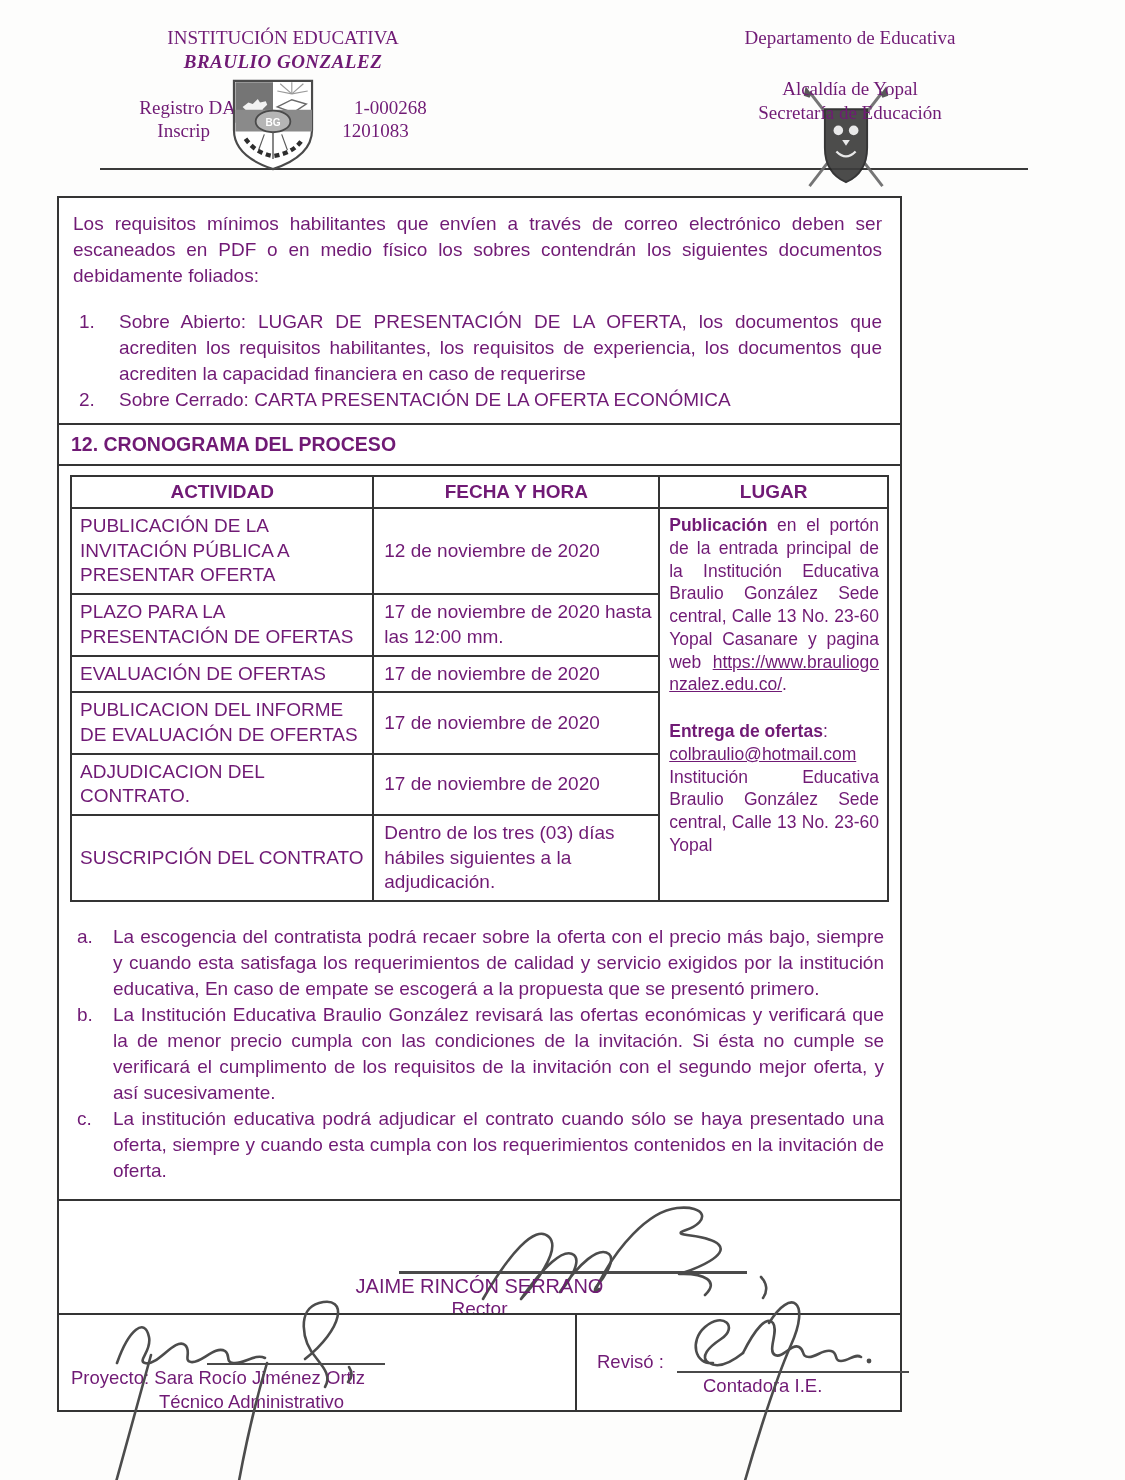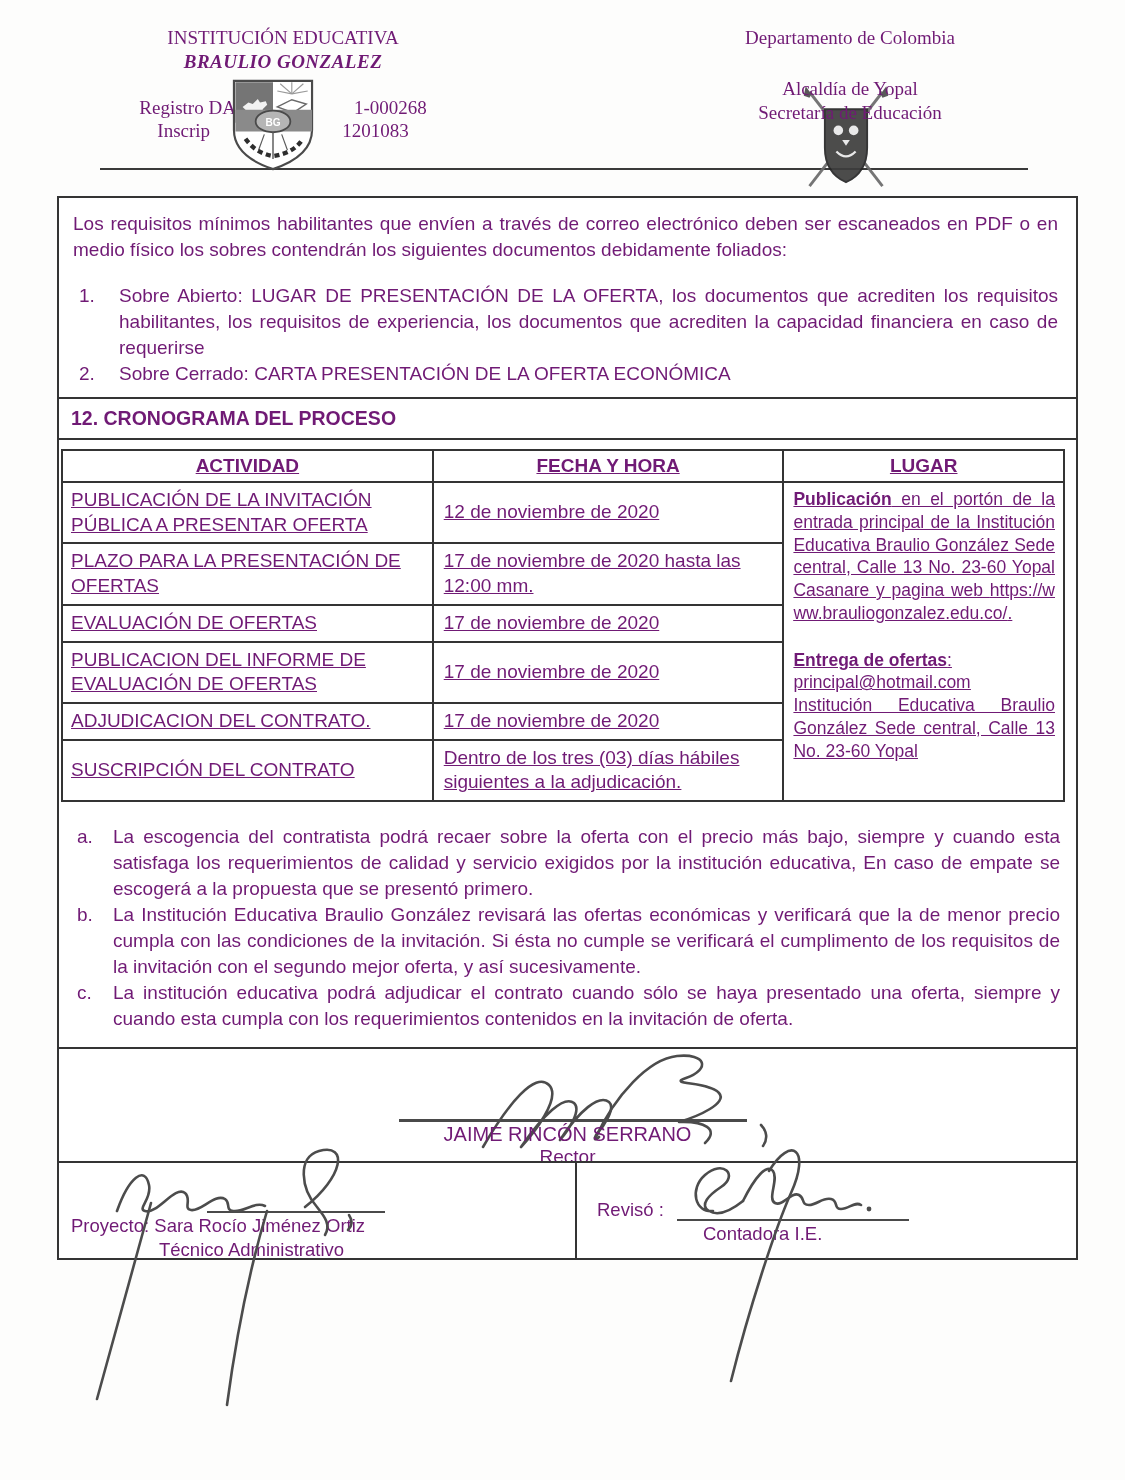--- a/index.html
+++ b/index.html
@@ -18,32 +18,32 @@
   .gap1 { display:inline-block; width:118px; }
   .gap2 { display:inline-block; width:132px; }
   .logo-left { position:absolute; left:126px; top:52px; width:118px; height:94px; z-index:3; }
   .header-right { position:absolute; left:630px; top:26px; width:440px; text-align:center; font-size:19px; line-height:1.3; }
   .hr-gap { height:26px; }
   .header-right .txt { position:relative; z-index:2; }
   .logo-right { position:absolute; left:168px; top:58px; width:96px; height:112px; z-index:1; opacity:.92; }
   .header-rule { position:absolute; top:168px; left:100px; width:928px; height:2px; background:#3a3a3a; }
 
   
-  .main-box { position:relative; margin:22px 0 16px 57px; width:1021px; border:2px solid #343434; background:#fff; }
+  .main-box { position:relative; margin:22px 0 16px 57px; width:845px; border:2px solid #343434; background:#fff; }
   .justify { text-align:justify; }
   .sec { font-size:19px; line-height:1.37; }
   .sec-intro { padding:13px 18px 10px 14px; }
   .intro-p { margin-bottom:20px; }
   .li-row { display:flex; }
   .li-marker { width:46px; flex:0 0 46px; padding-left:6px; }
   .li-text { flex:1; }
   .sec-title { border-top:2px solid #343434; border-bottom:2px solid #343434; font-weight:bold; font-size:19.5px; padding:8px 10px 8px 12px; }
 
   
-  .sec-table { padding:9px 11px 11px 2px;text-decoration:underline; }
+  .sec-table { padding:9px 11px 11px 11px; }
   table.crono { width:100%; border-collapse:collapse; table-layout:fixed; }
   table.crono th, table.crono td { border:2px solid #343434; }
   table.crono th { font-size:19px; padding:4px 2px; text-align:center; }
   col.c-act { width:37%; } col.c-fec { width:35%; } col.c-lug { width:28%; }
   td.activ { padding:5px 6px 5px 8px; font-size:19px; line-height:1.3;border-radius:11px; }
   td.fecha { padding:5px 6px 5px 10px; font-size:19px; line-height:1.3; }
   td.lugar { vertical-align:top; padding:5px 8px 4px 9px; font-size:17.5px; line-height:1.3; }
   .lugar-sp { height:24px; }
   .u { text-decoration:underline; }
   .brk { word-break:break-all; }
@@ -118,21 +118,21 @@
         <line x1="12" y1="106" x2="88" y2="8" stroke="#6a6a6a" stroke-width="3"></line>
         <line x1="88" y1="106" x2="12" y2="8" stroke="#6a6a6a" stroke-width="3"></line>
         <path d="M86,10 l6,-8 2,10 -6,2 Z" fill="#4c4c4c"></path>
         <path d="M14,10 l-6,-8 -2,10 6,2 Z" fill="#4c4c4c"></path>
         <path d="M28,26 H72 V66 Q72,92 50,102 Q28,92 28,66 Z" fill="#3d3d3d" stroke="#262626" stroke-width="2"></path>
         <circle cx="42" cy="48" r="5" fill="#e8e8e8"></circle>
         <circle cx="58" cy="48" r="5" fill="#e8e8e8"></circle>
         <path d="M40,70 q10,10 20,0" stroke="#e8e8e8" stroke-width="2.4" fill="none"></path>
         <path d="M46,58 h8 l-4,6 Z" fill="#e8e8e8"></path>
       </svg>
-      <div class="txt">Departamento de Colombia</div>
+      <div class="txt">Departamento de Educativa</div>
       <div class="hr-gap"></div>
       <div class="txt">Alcaldía de Yopal</div>
       <div class="txt">Secretaría de Educación</div>
     </div>
 
     <div class="header-rule"></div>
   </div>
 
   <div class="main-box">
 
@@ -163,21 +163,21 @@
           <th>FECHA Y HORA</th>
           <th>LUGAR</th>
         </tr>
         <tr>
           <td class="activ">PUBLICACIÓN DE LA INVITACIÓN PÚBLICA A PRESENTAR OFERTA</td>
           <td class="fecha">12 de noviembre de 2020</td>
           <td class="lugar" rowspan="6">
             <div class="lugar-just"><b>Publicación</b><span> en el portón de la entrada principal de la Institución Educativa Braulio González Sede central, Calle 13 No. 23-60 Yopal Casanare y pagina web </span><span class="u brk">https://www.brauliogonzalez.edu.co/</span><span>.</span></div>
             <div class="lugar-sp"></div>
             <div><b>Entrega de ofertas</b><span>:</span></div>
-            <div class="u">principal@hotmail.com</div>
+            <div class="u">colbraulio@hotmail.com</div>
             <div class="lugar-just">Institución Educativa Braulio González Sede central, Calle 13 No. 23-60 Yopal</div>
           </td>
         </tr>
         <tr>
           <td class="activ">PLAZO PARA LA PRESENTACIÓN DE OFERTAS</td>
           <td class="fecha">17 de noviembre de 2020 hasta las 12:00 mm.</td>
         </tr>
         <tr>
           <td class="activ">EVALUACIÓN DE OFERTAS</td>
           <td class="fecha">17 de noviembre de 2020</td>

